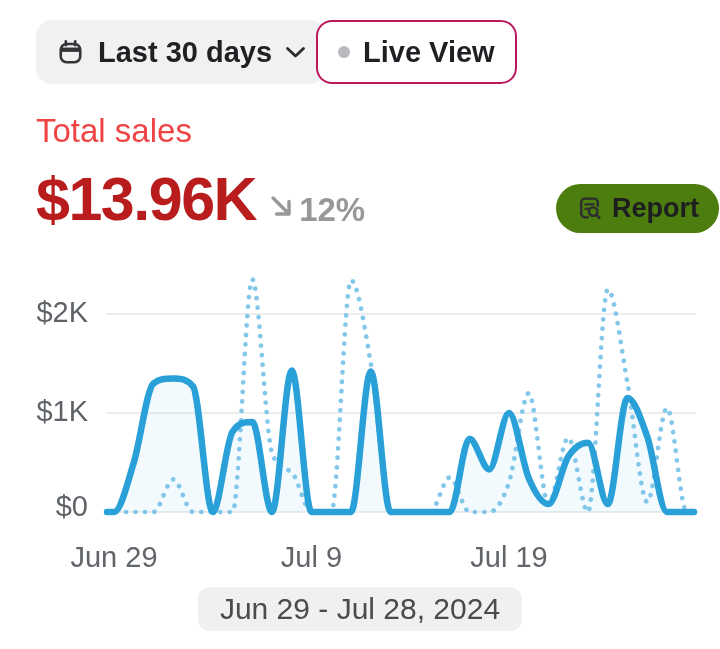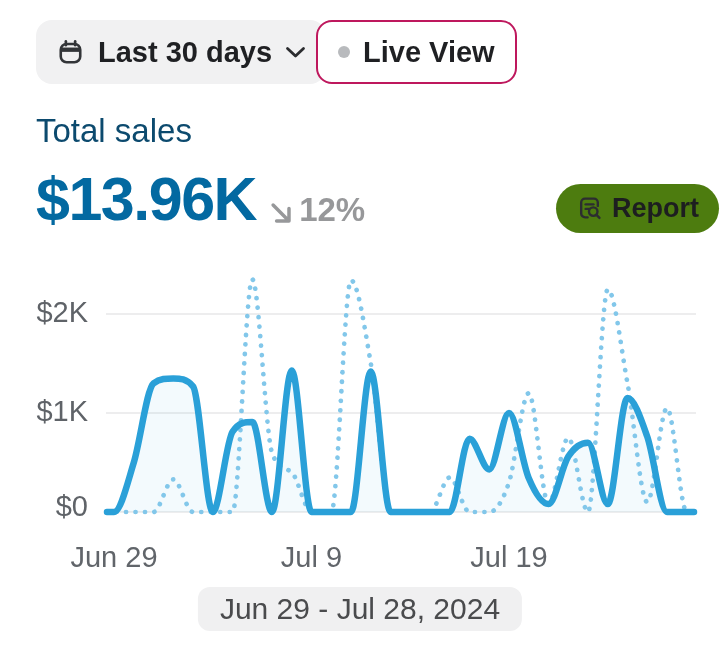--- a/index.html
+++ b/index.html
@@ -6,24 +6,24 @@
   .screen{position:relative;width:720px;height:649px;background:#ffffff;overflow:hidden;
           font-family:"Liberation Sans","DejaVu Sans",sans-serif;}
   
   .btn{position:absolute;top:20px;height:64px;display:flex;align-items:center;
        border:none;border-radius:16px;cursor:pointer;font-family:inherit;}
   .btn-date{left:36px;background:#f1f1f2;padding:0 20px;gap:13px;}
   .btn-live{left:316px;background:#ffffff;border:2px solid #be185d;padding:0 20px;gap:13px;}
   .btn-label{font-size:29px;font-weight:600;color:#1f2023;white-space:nowrap;}
   .live-dot{width:12px;height:12px;border-radius:50%;background:#b8babd;display:inline-block;}
   
-  .metric-title{position:absolute;left:36px;top:112px;font-size:33px;font-weight:500;color:#0c4a6e;}
+  .metric-title{position:absolute;left:36px;top:112px;font-size:33px;font-weight:500;color:#ef4444;}
   .metric-row{position:absolute;left:36px;top:164px;height:70px;display:flex;align-items:center;}
-  .metric-value{font-size:61px;font-weight:700;color:#0369a1;letter-spacing:-1.5px;line-height:70px;}
-  .delta-wrap{display:flex;align-items:flex-end;margin-left:10px;margin-top:22px;}
+  .metric-value{font-size:61px;font-weight:700;color:#b91c1c;letter-spacing:-1.5px;line-height:70px;}
+  .delta-wrap{display:flex;align-items:flex-start;margin-left:10px;margin-top:22px;}
   .metric-change{font-size:33px;font-weight:600;color:#97989a;margin-left:2px;}
   .btn-report{position:absolute;left:556px;top:184px;height:49px;display:flex;align-items:center;
               gap:9px;background:#4d7c0f;border:none;border-radius:25px;padding:0 20px;cursor:pointer;}
   .report-label{font-size:27px;font-weight:600;color:#1d1e20;}
   
   .chart{position:absolute;left:0;top:0;width:720px;height:649px;}
   .chart svg{position:absolute;left:0;top:0;}
   .y-label{position:absolute;left:0;width:88px;text-align:right;font-size:29px;color:#5f6368;}
   .x-label{position:absolute;transform:translateX(-50%);font-size:29px;color:#61656a;white-space:nowrap;text-align:center;}
   

